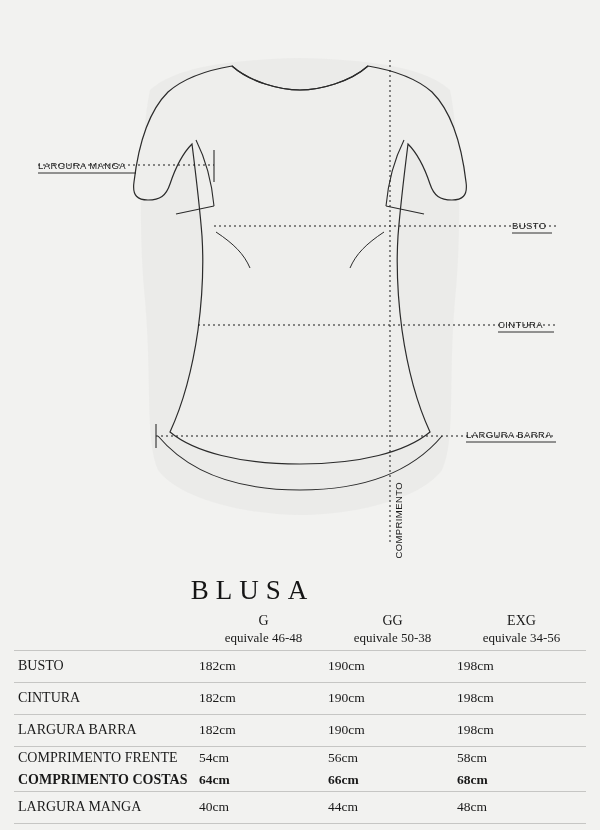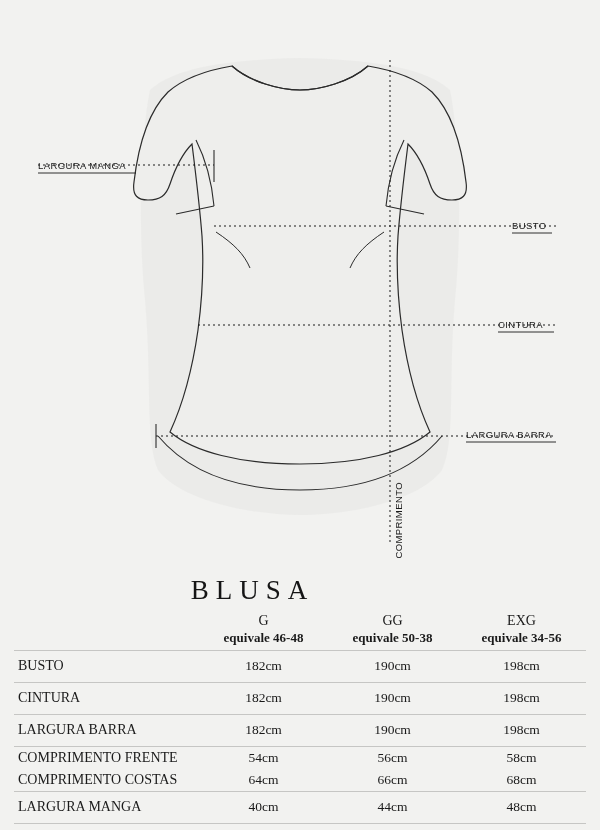--- a/index.html
+++ b/index.html
@@ -81,41 +81,41 @@
   #size-table thead th.corner {
     width: 185px;
   }
   #size-table thead th .size-name {
     display: block;
     font-size: 14px;
   }
   #size-table thead th .size-equiv {
     display: block;
     font-size: 13px;
-    font-weight: bold;
   }
   #size-table tbody td {
     height: 31px;
     border-top: 1px solid #c6c6c4;
   }
   #size-table tbody tr.compact td {
     height: 22px;
     margin-left: 38px;
   }
   #size-table tbody tr.noline td {
     border-top: none;
+    font-weight: bold;
   }
   #size-table td.rowlabel {
     text-align: left;
     padding-left: 4px;
     font-size: 14px;
     white-space: nowrap;
   }
   #size-table td.val {
-    text-align: center;
+    text-align: left;
     font-size: 13.5px;
   }
   #size-table tbody tr:last-child td {
     border-bottom: 1px solid #c6c6c4;
   }
 </style>
 </head>
 <body>
 
 <div id="diagram-area">

